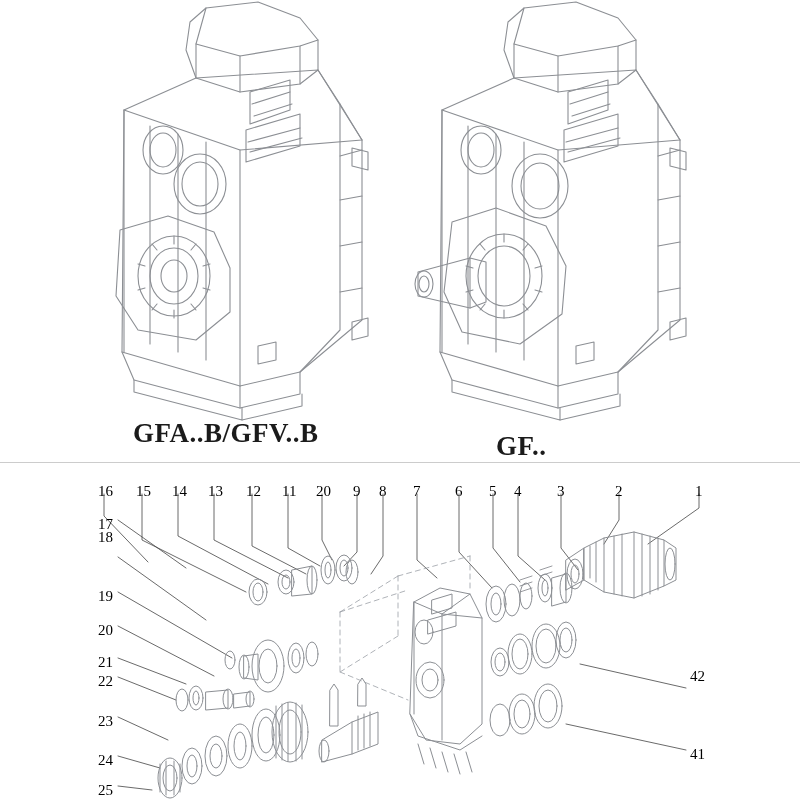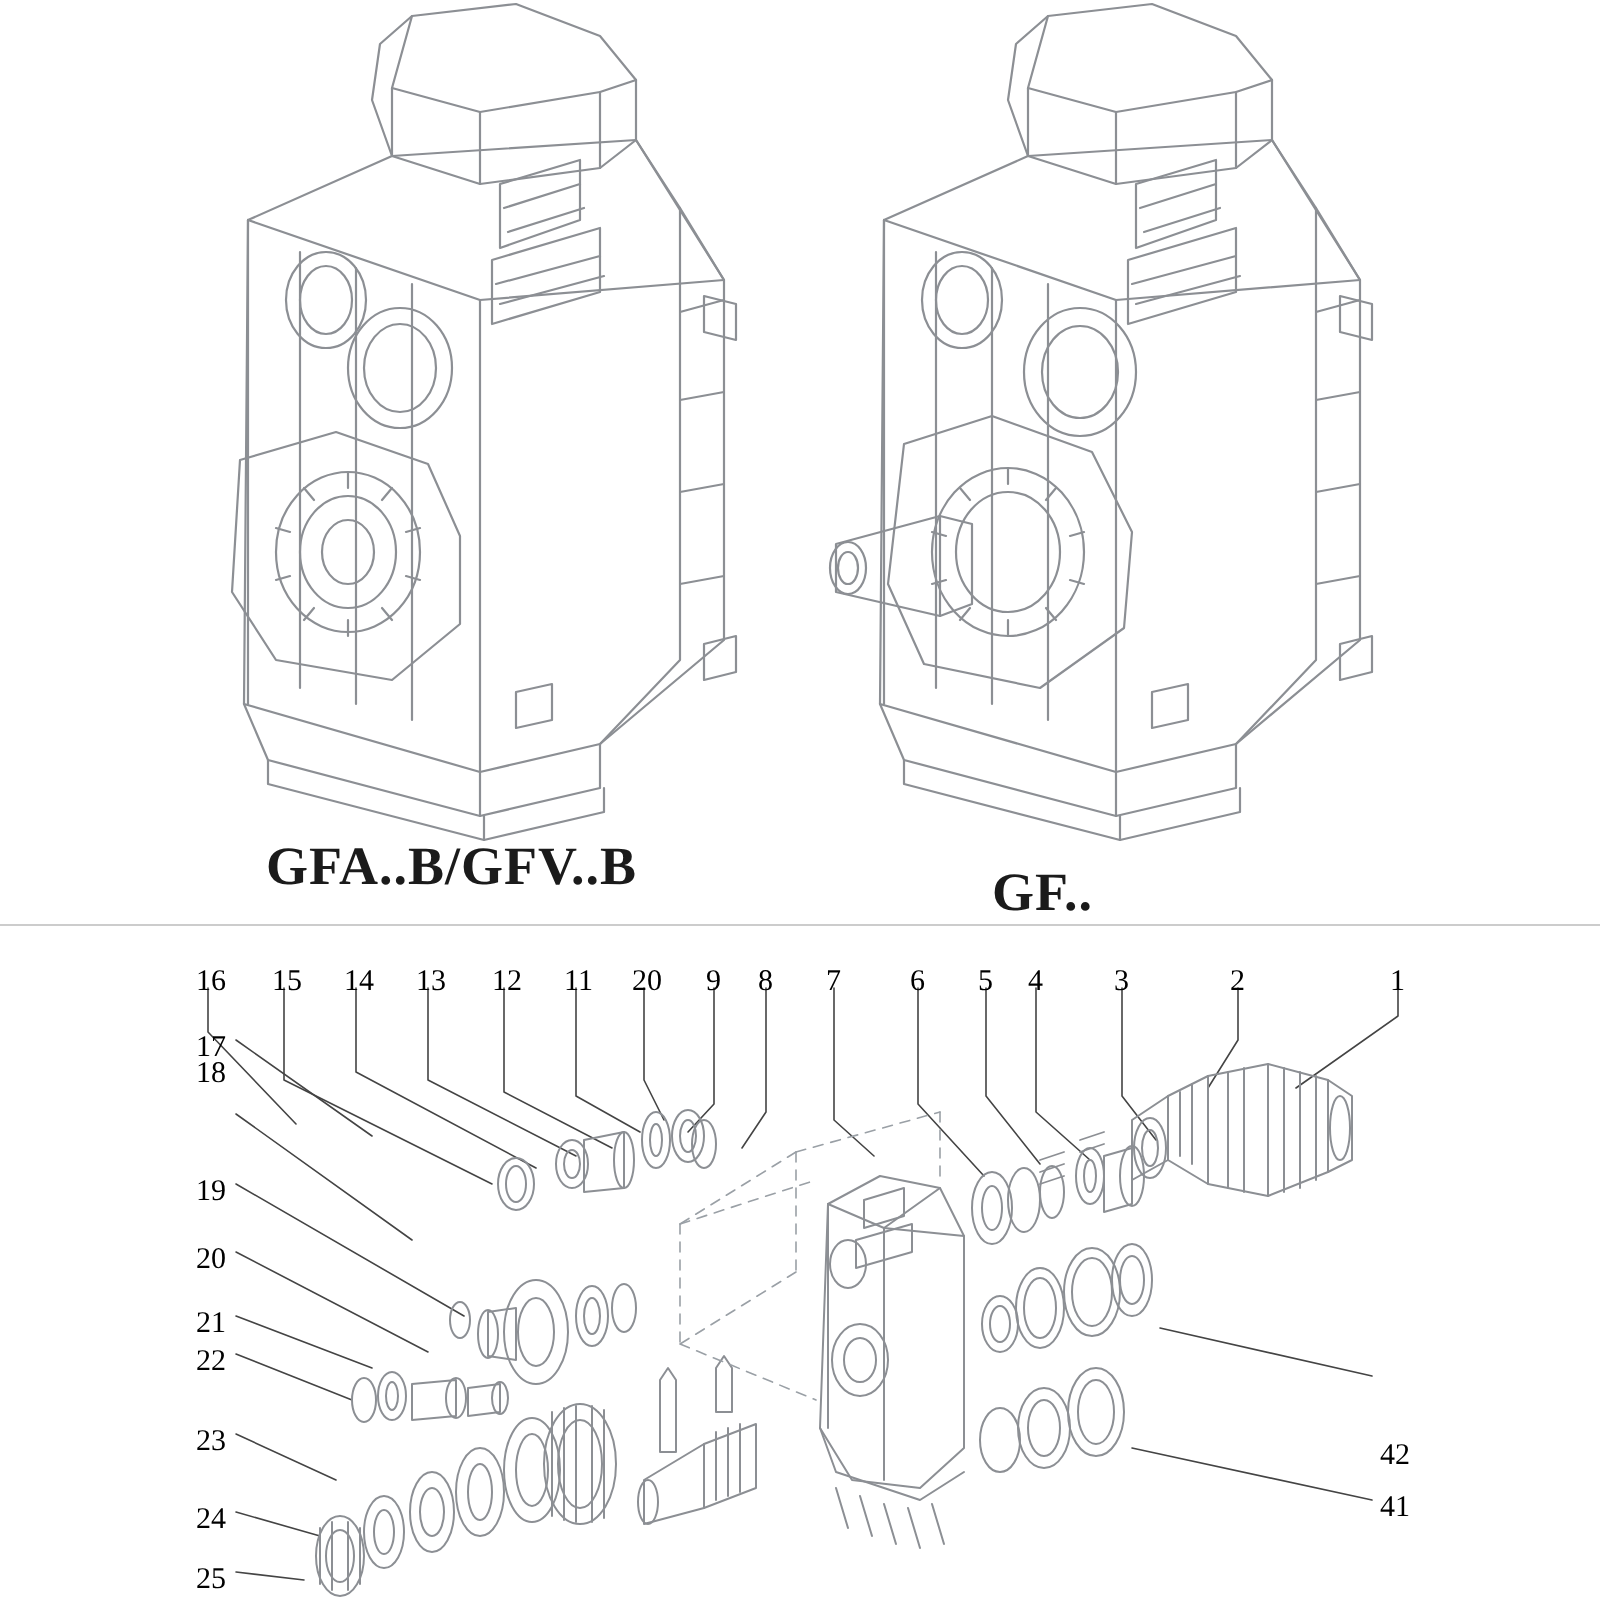--- a/index.html
+++ b/index.html
@@ -370,17 +370,17 @@
       <div class="num" style="left: 695px; top: 483px;">1</div>
       <div class="num" style="left: 98px; top: 516px;">17</div>
       <div class="num" style="left: 98px; top: 529px;">18</div>
       <div class="num" style="left: 98px; top: 588px;">19</div>
       <div class="num" style="left: 98px; top: 622px;">20</div>
       <div class="num" style="left: 98px; top: 654px;">21</div>
       <div class="num" style="left: 98px; top: 673px;">22</div>
       <div class="num" style="left: 98px; top: 713px;">23</div>
       <div class="num" style="left: 98px; top: 752px;">24</div>
       <div class="num" style="left: 98px; top: 782px;">25</div>
-      <div class="num" style="left: 690px; top: 720px; text-align: center;">42</div>
+      <div class="num" style="left: 690px; top: 668px; text-align: center;">42</div>
       <div class="num" style="left: 690px; top: 746px;">41</div>
     </div>
 
 </div>
 
 </body></html>

